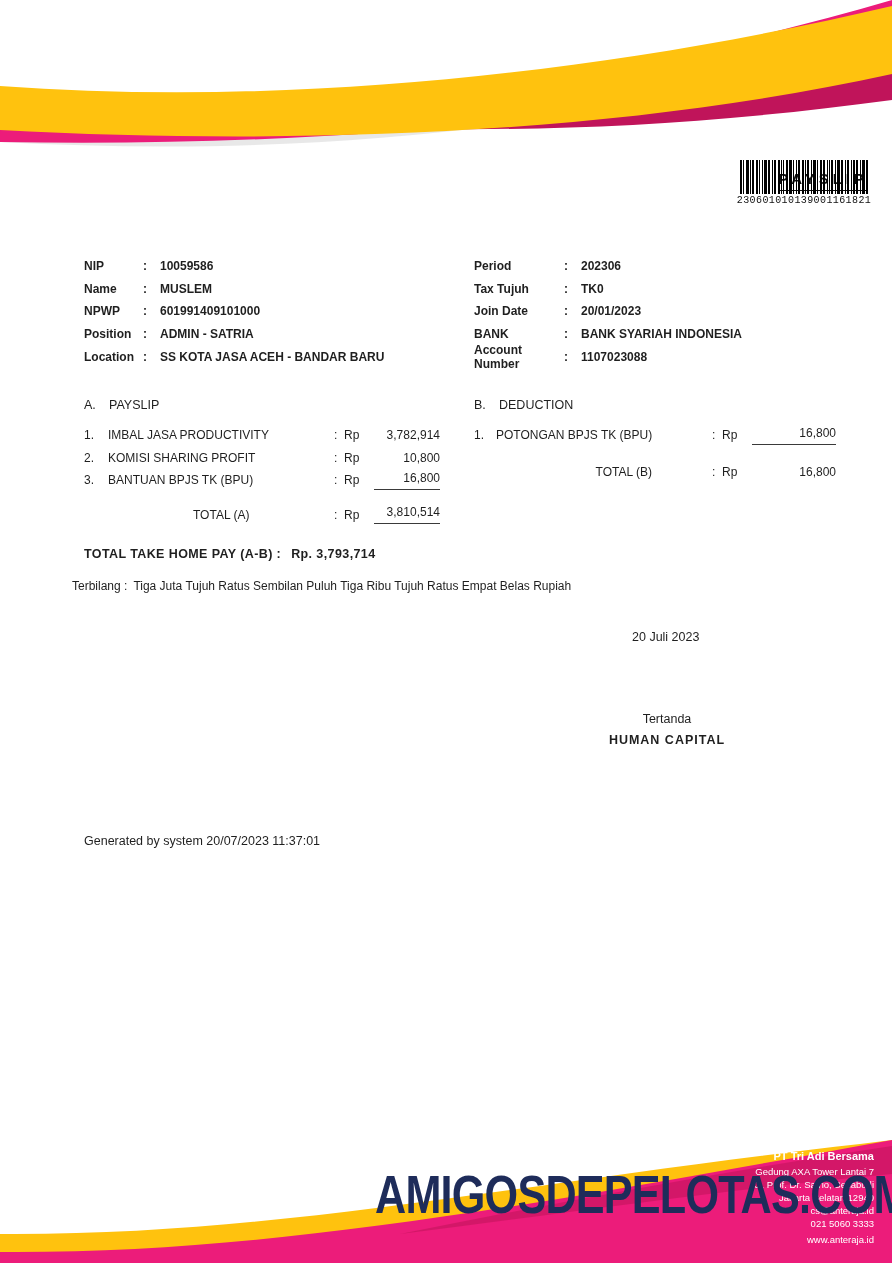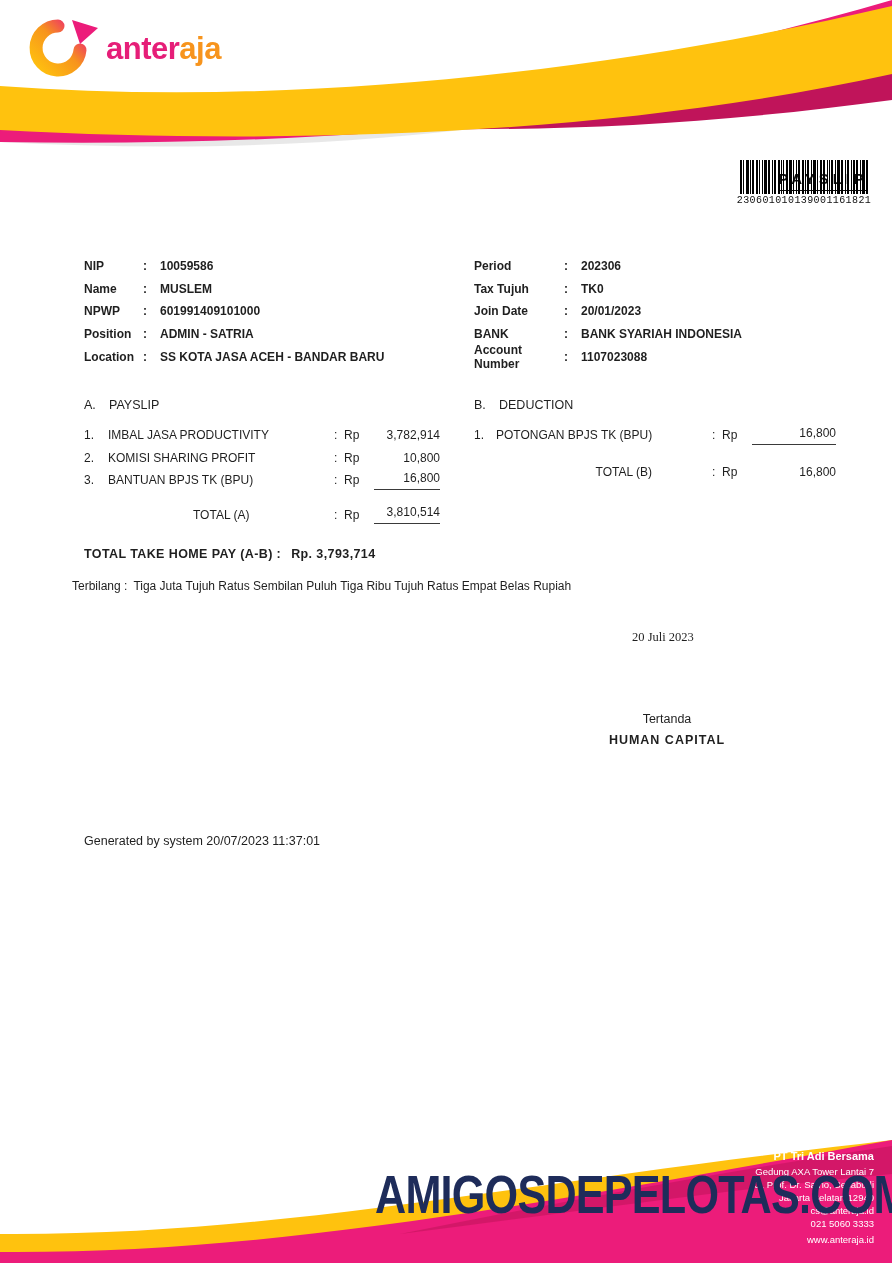--- a/index.html
+++ b/index.html
@@ -56,21 +56,21 @@
   .total-row-b { margin-top:14px; }
   .total-lbl-a { padding-left:85px; }
   .total-lbl-b { text-align:right; padding-right:60px; }
 
   
   .thp { position:absolute; top:547px; left:84px; z-index:2; font-size:12.5px; font-weight:bold; letter-spacing:0.4px; }
   .thp .gap { display:inline-block; width:10px; }
   .terbilang { position:absolute; top:579px; left:72px; z-index:2; font-size:12px; }
   .terbilang .gap { display:inline-block; width:6px; }
 
-  .sign-date { position:absolute; top:630px; left:632px; z-index:2; font-size:12.5px;font-family:Liberation Serif, serif; }
+  .sign-date { position:absolute; top:630px; left:632px; z-index:2; font-size:12.5px; }
   .sign-block { position:absolute; top:712px; left:552px; width:230px; text-align:center; z-index:2; }
   .sign-block .tertanda { font-size:12.5px; }
   .sign-block .signer { font-size:12.5px; font-weight:bold; letter-spacing:1px; margin-top:7px; }
 
   .generated { position:absolute; top:834px; left:84px; z-index:2; font-size:12.5px; }
 
   
   .footer-text { position:absolute; top:1150px; right:18px; z-index:3; text-align:right; color:#ffffff; }
   .footer-text .company { font-size:11px; font-weight:bold; margin-bottom:3px; }
   .footer-text .line { font-size:9.5px; line-height:13px; }
@@ -86,34 +86,20 @@
 
 <div class="page">
 
   <svg class="wave-top" viewBox="0 0 892 150" preserveAspectRatio="none">
     <path d="M0 130 C300 150 560 122 892 42 L892 52 C560 132 300 158 0 142 Z" fill="#cccccc" opacity="0.45"></path>
     <path d="M892 0 L892 56 C640 118 330 148 0 142 L0 124 C330 134 650 70 892 0 Z" fill="#ec1c7a"></path>
     <path d="M892 40 L892 100 C700 126 540 132 380 128 C560 118 740 92 892 40 Z" fill="#c0145a"></path>
     <path d="M0 86 C300 108 620 70 892 6 L892 74 C620 134 300 146 0 130 Z" fill="#ffc20e"></path>
   </svg>
 
-  <div class="logo">
-    <svg width="72" height="64" viewBox="0 0 72 64">
-      <defs>
-        <linearGradient id="lg1" x1="0" y1="1" x2="1" y2="0">
-          <stop offset="0" stop-color="#ffc20e"></stop>
-          <stop offset="0.55" stop-color="#f7941d"></stop>
-          <stop offset="1" stop-color="#ec1c7a"></stop>
-        </linearGradient>
-      </defs>
-      <path d="M30 10 A 22 22 0 1 0 52 34" fill="none" stroke="url(#lg1)" stroke-width="13" stroke-linecap="round"></path>
-      <polygon points="44,4 70,12 52,28" fill="#ec1c7a"></polygon>
-    </svg>
-    <div class="logo-text"><span class="p1">anter</span><span class="p2">aja</span></div>
-  </div>
 
   <div class="title-wrap">
     <span class="title">PAYSLIP</span>
   </div>
 
   <div class="barcode-box">
     <div class="barcode-bars">
         <span style="display:inline-block;width:2px;background:#000;margin-right:1px"></span>
         <span style="display:inline-block;width:1px;background:#000;margin-right:2px"></span>
         <span style="display:inline-block;width:3px;background:#000;margin-right:1px"></span>

